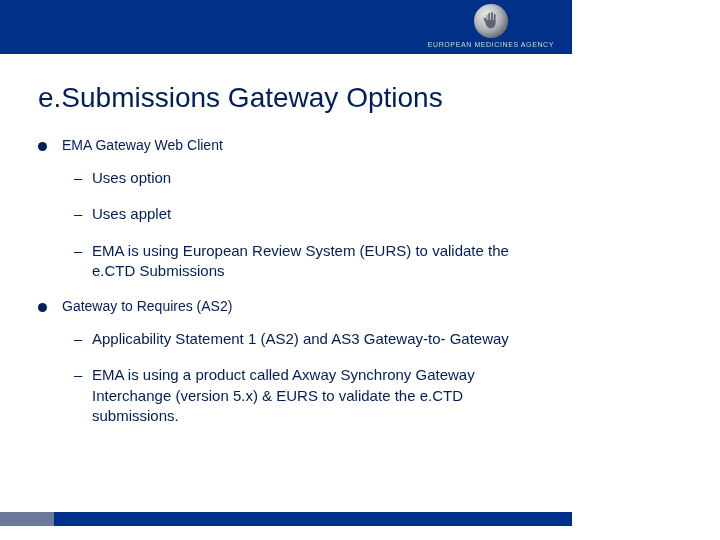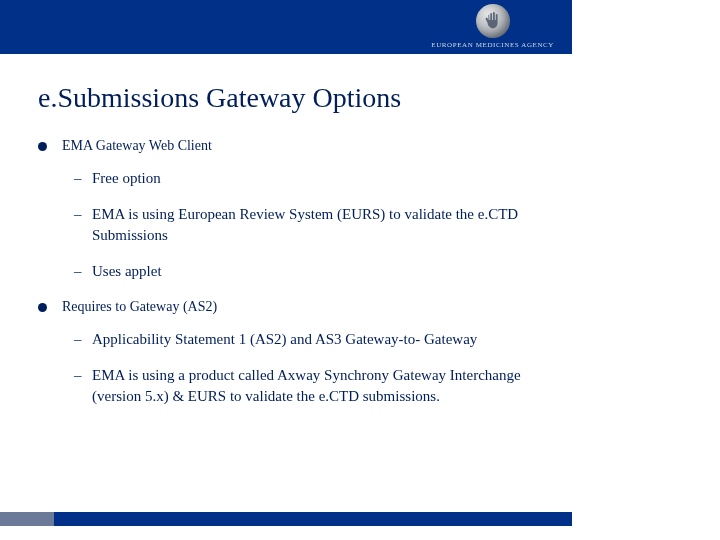--- a/index.html
+++ b/index.html
@@ -1,17 +1,17 @@
 <!DOCTYPE html>
 <html><head>
 <meta charset="utf-8">
 <style>
   * { margin: 0; padding: 0; box-sizing: border-box; }
   html, body { width: 720px; height: 540px; font-family: Verdana, Geneva, sans-serif; background: #fff; overflow: hidden; }
-  .slide { width: 572px; height: 540px; position: relative; background: #fff; font-family: Liberation Serif, serif; }
+  .slide { width: 572px; height: 540px; position: relative; background: #fff; }
   .header-bar { width: 100%; height: 54px; background: #003087; position: relative; }
   .logo-wrap { position: absolute; right: 18px; top: 4px; display: flex; flex-direction: column; align-items: center; }
   .logo-circle { width: 34px; height: 34px; border-radius: 50%; background: radial-gradient(circle at 35% 30%, #e6e6e6, #9aa0a8 70%, #6f7780); box-shadow: inset -3px -3px 6px rgba(0,0,0,.3); position: relative; }
   .logo-hands { position: absolute; inset: 0; display:flex; align-items:center; justify-content:center; }
   .logo-hands svg { width: 22px; height: 22px; opacity: .85; }
   .logo-text { color: #cfd7e6; font-size: 7px; letter-spacing: .6px; margin-top: 3px; white-space: nowrap; }
   .content { padding: 28px 38px 0 38px; }
   .title { color: #001e5a; font-size: 28px; font-weight: 400; margin-bottom: 22px; }
   ul.bullets { list-style: none; }
   ul.bullets > li { position: relative; padding-left: 24px; margin-bottom: 10px; }
@@ -39,27 +39,27 @@
       <div class="logo-text">EUROPEAN MEDICINES AGENCY</div>
     </div>
   </div>
 
   <div class="content">
     <h1 class="title">e.Submissions Gateway Options</h1>
     <ul class="bullets">
       <li>
         <span class="bullet-label">EMA Gateway Web Client</span>
         <ul class="sub">
-          <li>Free option</li>
+          <li>Uses option</li>
+          <li>Uses applet</li>
           <li>EMA is using European Review System (EURS) to validate the e.CTD Submissions</li>
-          <li>Uses applet</li>
         </ul>
       </li>
       <li>
-        <span class="bullet-label">Requires to Gateway (AS2)</span>
+        <span class="bullet-label">Gateway to Requires (AS2)</span>
         <ul class="sub">
           <li>Applicability Statement 1 (AS2) and AS3 Gateway-to- Gateway</li>
           <li>EMA is using a product called Axway Synchrony Gateway Interchange (version 5.x) &amp; EURS to validate the e.CTD submissions.</li>
         </ul>
       </li>
     </ul>
   </div>
 
   <div class="footer-bar"></div>
   <div class="footer-accent"></div>

